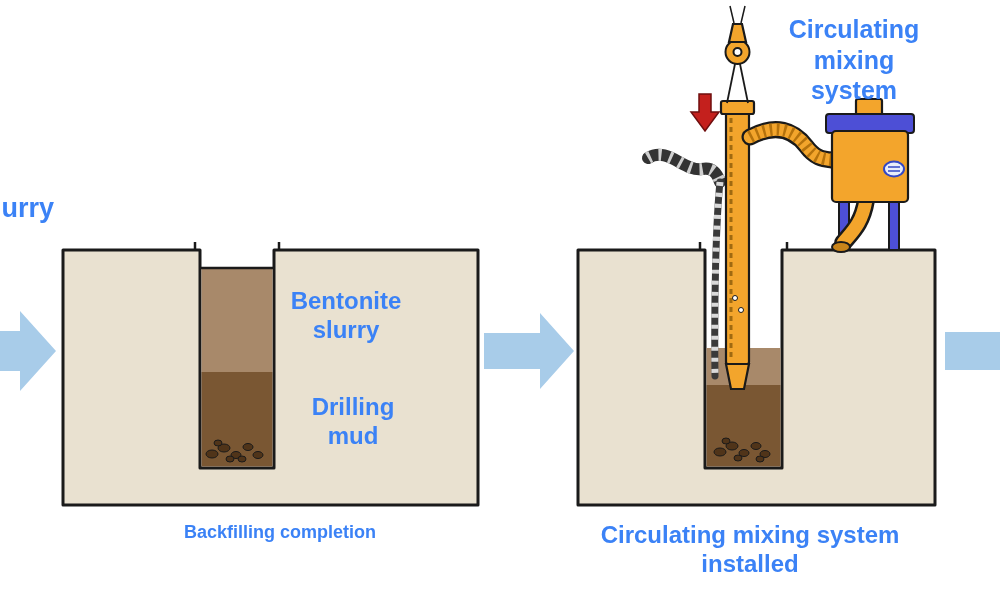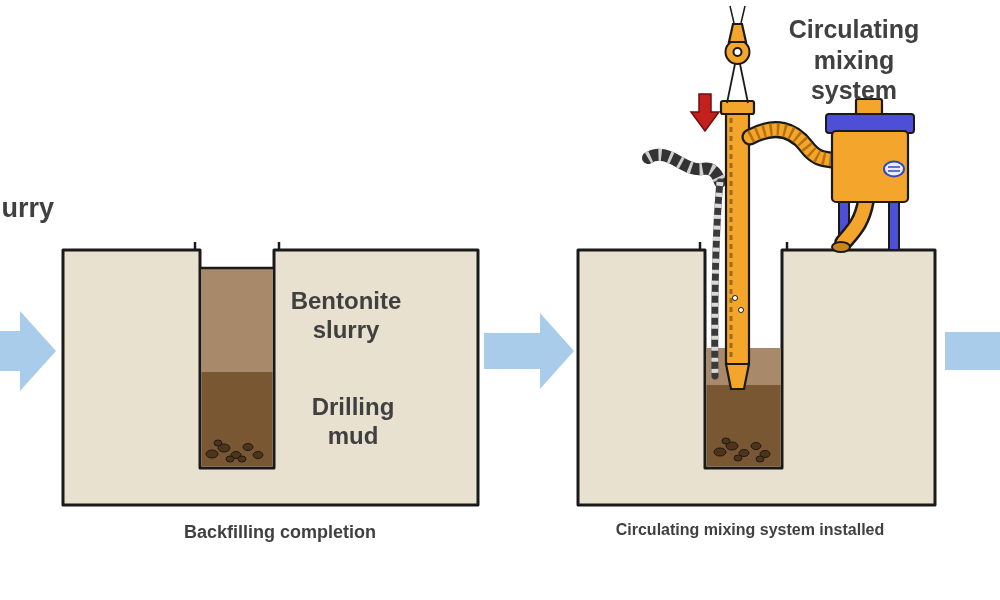--- a/index.html
+++ b/index.html
@@ -4,21 +4,21 @@
 <style>
   * { margin:0; padding:0; box-sizing:border-box; }
   html, body { width:1000px; height:600px; background:#ffffff; overflow:hidden; }
   .canvas {
     position:relative; width:1000px; height:600px; background:#ffffff;
     font-family:"Liberation Sans", sans-serif;
   }
   .diagram-svg { position:absolute; left:0; top:0; width:1000px; height:600px; }
 
   .label {
-    position:absolute; font-weight:bold; color:#404040; text-align:center;
+    position:absolute; font-weight:bold; color:#3b82f6; text-align:center;
     line-height:1.22; white-space:normal;
   }
 
   
   .ground      { fill:var(--ground,#e9e1d0); stroke:var(--outline,#1a1a1a); stroke-width:3; stroke-linejoin:round; }
   .slurry-fill { fill:var(--slurry,#a8896a); }
   .mud-fill    { fill:var(--mud,#7a5733); }
   .rock        { fill:#503419; stroke:var(--outline,#1a1a1a); stroke-width:1; }
   .flow-arrow  { fill:var(--arrow-blue,#a8cce9); }
   .orange-part { fill:var(--equipment-orange,#f3a52c); stroke:var(--outline,#1a1a1a); stroke-width:2.2; }
@@ -127,14 +127,14 @@
   <div class="label" style="left:-6px; top:192px; font-size:27px; text-align:left;">lurry</div>
 
   <div class="label" style="left:296px; top:392px; width:114px; font-size:24px;">Drilling mud</div>
 
   <div class="label" style="left:280px; top:286px; width:132px; font-size:24px;">Bentonite slurry</div>
 
   <div class="label" style="left:78px; top:522px; width:404px; font-size:18px;">Backfilling completion</div>
 
   <div class="label" style="left:788px; top:14px; width:132px; font-size:25px;">Circulating mixing system</div>
 
-  <div class="label" style="left:570px; top:520px; width:360px; font-size:16px;">Circulating mixing system installed</div>
+  <div class="label" style="left:570px; top:520px; width:360px; font-size:24px;">Circulating mixing system installed</div>
 </div>
 
 </body></html>

